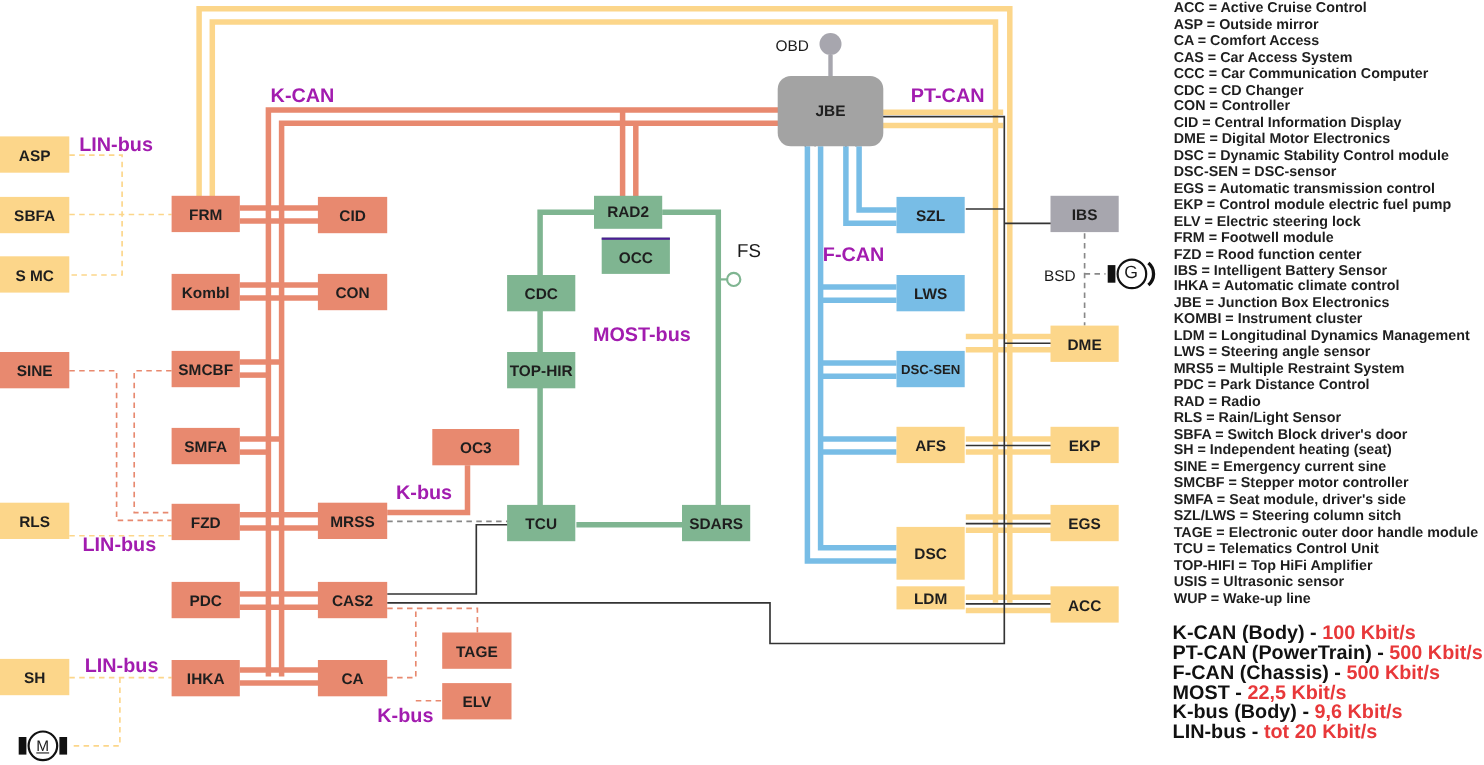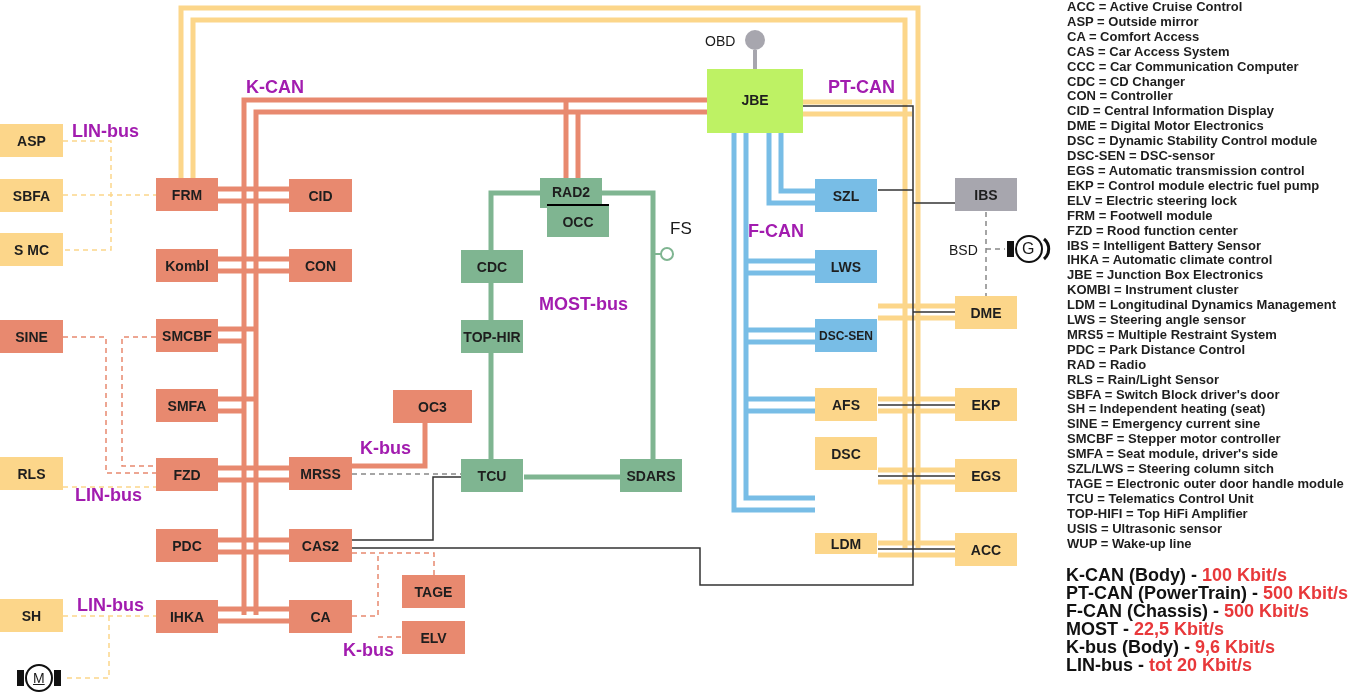--- a/index.html
+++ b/index.html
@@ -6,21 +6,21 @@
   body { width: 1349px; height: 695px; position: relative; overflow: hidden;
          font-family: "Liberation Sans", sans-serif; color: #1a1a1a; }
   #diagram { position: absolute; left: 0; top: 0; }
   .node { position: absolute; display: flex; align-items: center; justify-content: center;
           font-weight: bold; font-size: 14px; color: #1e1e1e; box-sizing: border-box; }
   .kcan { background: #e8896f; }
   .lin  { background: #fcd68a; }
   .most { background: #7fb591; }
   .fcan { background: #78bde6; }
   .pt   { background: #fcd68a; }
-  .jbe  { background: #bef264; }
+  .jbe  { background: #a3a3a3; border-radius: 12px; }
   .gray { background: #a7a6ae; }
   .buslabel { position: absolute; font-weight: bold; font-size: 18px; color: #a21caf; white-space: nowrap; }
   .smalllabel { position: absolute; font-weight: normal; font-size: 14px; color: #1a1a1a; white-space: nowrap; }
   .fslabel { position: absolute; font-size: 17px; color: #1a1a1a; }
   #legend { position: absolute; left: 1067px; top: 0px; font-size: 13px; line-height: 14.9px; font-weight: bold; color: #1e1e1e; }
   #legend div { white-space: nowrap; }
   #speeds { position: absolute; left: 1066px; top: 566px; font-size: 18px; line-height: 18px; font-weight: bold; color: #111; }
   #speeds .rate { color: #e8383a; }
   .motor { position: absolute; width: 46px; height: 30px; }
 </style>
@@ -178,33 +178,33 @@
 <div class="node kcan" style="left:289px;top:179px;width:63px;height:33px">CID</div>
 <div class="node kcan" style="left:289px;top:249px;width:63px;height:33px">CON</div>
 <div class="node kcan" style="left:289px;top:457px;width:63px;height:33px">MRSS</div>
 <div class="node kcan" style="left:289px;top:529px;width:63px;height:33px">CAS2</div>
 <div class="node kcan" style="left:289px;top:600px;width:63px;height:33px">CA</div>
 <div class="node kcan" style="left:393px;top:390px;width:79px;height:33px">OC3</div>
 <div class="node kcan" style="left:402px;top:575px;width:63px;height:33px">TAGE</div>
 <div class="node kcan" style="left:402px;top:621px;width:63px;height:33px">ELV</div>
 
 <div class="node most" style="left:540px;top:178px;width:62px;height:30px;align-items:flex-start;padding-top:6px">RAD2</div>
-<div class="node most" style="left:547px;top:204px;width:62px;height:33px;border-top:2px solid #000000">OCC</div>
+<div class="node most" style="left:547px;top:216px;width:62px;height:33px;border-top:2px solid #4c1d95">OCC</div>
 <div class="node most" style="left:461px;top:250px;width:62px;height:33px">CDC</div>
 <div class="node most" style="left:461px;top:320px;width:62px;height:33px">TOP-HIR</div>
 <div class="node most" style="left:461px;top:459px;width:62px;height:33px">TCU</div>
 <div class="node most" style="left:620px;top:459px;width:62px;height:33px">SDARS</div>
 
 <div class="node jbe" style="left:707px;top:69px;width:96px;height:64px;padding-bottom:2px">JBE</div>
 
 <div class="node fcan" style="left:815px;top:179px;width:62px;height:33px">SZL</div>
 <div class="node fcan" style="left:815px;top:250px;width:62px;height:33px">LWS</div>
 <div class="node fcan" style="left:815px;top:319px;width:62px;height:33px;font-size:12px">DSC-SEN</div>
 <div class="node pt" style="left:815px;top:388px;width:62px;height:33px">AFS</div>
-<div class="node pt" style="left:815px;top:437px;width:62px;height:33px">DSC</div>
+<div class="node pt" style="left:815px;top:479px;width:62px;height:48px">DSC</div>
 <div class="node pt" style="left:815px;top:533px;width:62px;height:21px">LDM</div>
 
 <div class="node gray" style="left:955px;top:178px;width:62px;height:33px">IBS</div>
 <div class="node pt" style="left:955px;top:296px;width:62px;height:33px">DME</div>
 <div class="node pt" style="left:955px;top:388px;width:62px;height:33px">EKP</div>
 <div class="node pt" style="left:955px;top:459px;width:62px;height:33px">EGS</div>
 <div class="node pt" style="left:955px;top:533px;width:62px;height:33px">ACC</div>
 
 <div id="legend">
     <div>ACC = Active Cruise Control</div>

